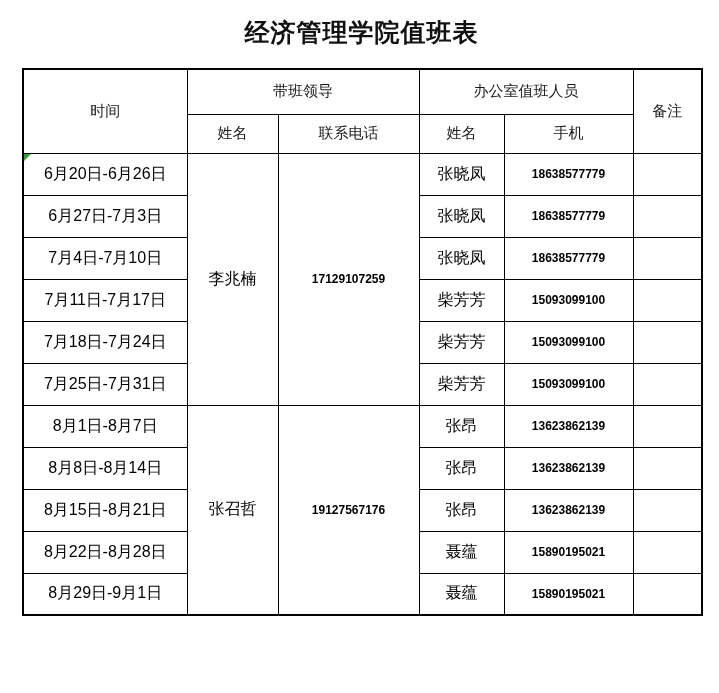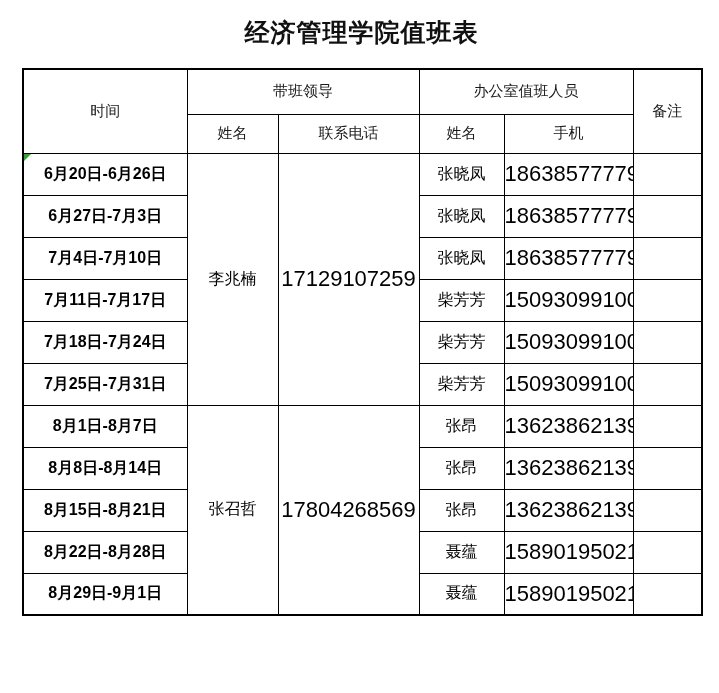--- a/index.html
+++ b/index.html
@@ -50,30 +50,30 @@
   tr.hrow1 { height: 45px; }
   tr.hrow2 { height: 39px; }
   tr.drow  { height: 42px; }
   table.duty th {
     font-size: 15px;
     font-weight: normal;
     color: #1a1a1a;
   }
   td.time-cell {
     font-size: 16px;
-    font-weight: bold;
+    font-weight: normal;
     position: relative;
   }
   td.name-cell {
     font-size: 16px;
     font-weight: normal;
   }
   td.phone-cell {
-    font-size: 22px;
-    font-weight: normal;
+    font-size: 12px;
+    font-weight: bold;
     letter-spacing: 0px;
   }
   td.remark-cell {
     font-size: 15px;
   }
   .err-tri {
     position: absolute;
     top: 0;
     left: 0;
     width: 0;
@@ -147,21 +147,21 @@
       </tr>
       <tr class="drow">
         <td class="time-cell">7月25日-7月31日</td>
         <td class="name-cell">柴芳芳</td>
         <td class="phone-cell">15093099100</td>
         <td class="remark-cell"></td>
       </tr>
       <tr class="drow">
         <td class="time-cell">8月1日-8月7日</td>
         <td class="name-cell" rowspan="5">张召哲</td>
-        <td class="phone-cell" rowspan="5">17804268569</td>
+        <td class="phone-cell" rowspan="5">19127567176</td>
         <td class="name-cell">张昂</td>
         <td class="phone-cell">13623862139</td>
         <td class="remark-cell"></td>
       </tr>
       <tr class="drow">
         <td class="time-cell">8月8日-8月14日</td>
         <td class="name-cell">张昂</td>
         <td class="phone-cell">13623862139</td>
         <td class="remark-cell"></td>
       </tr>

